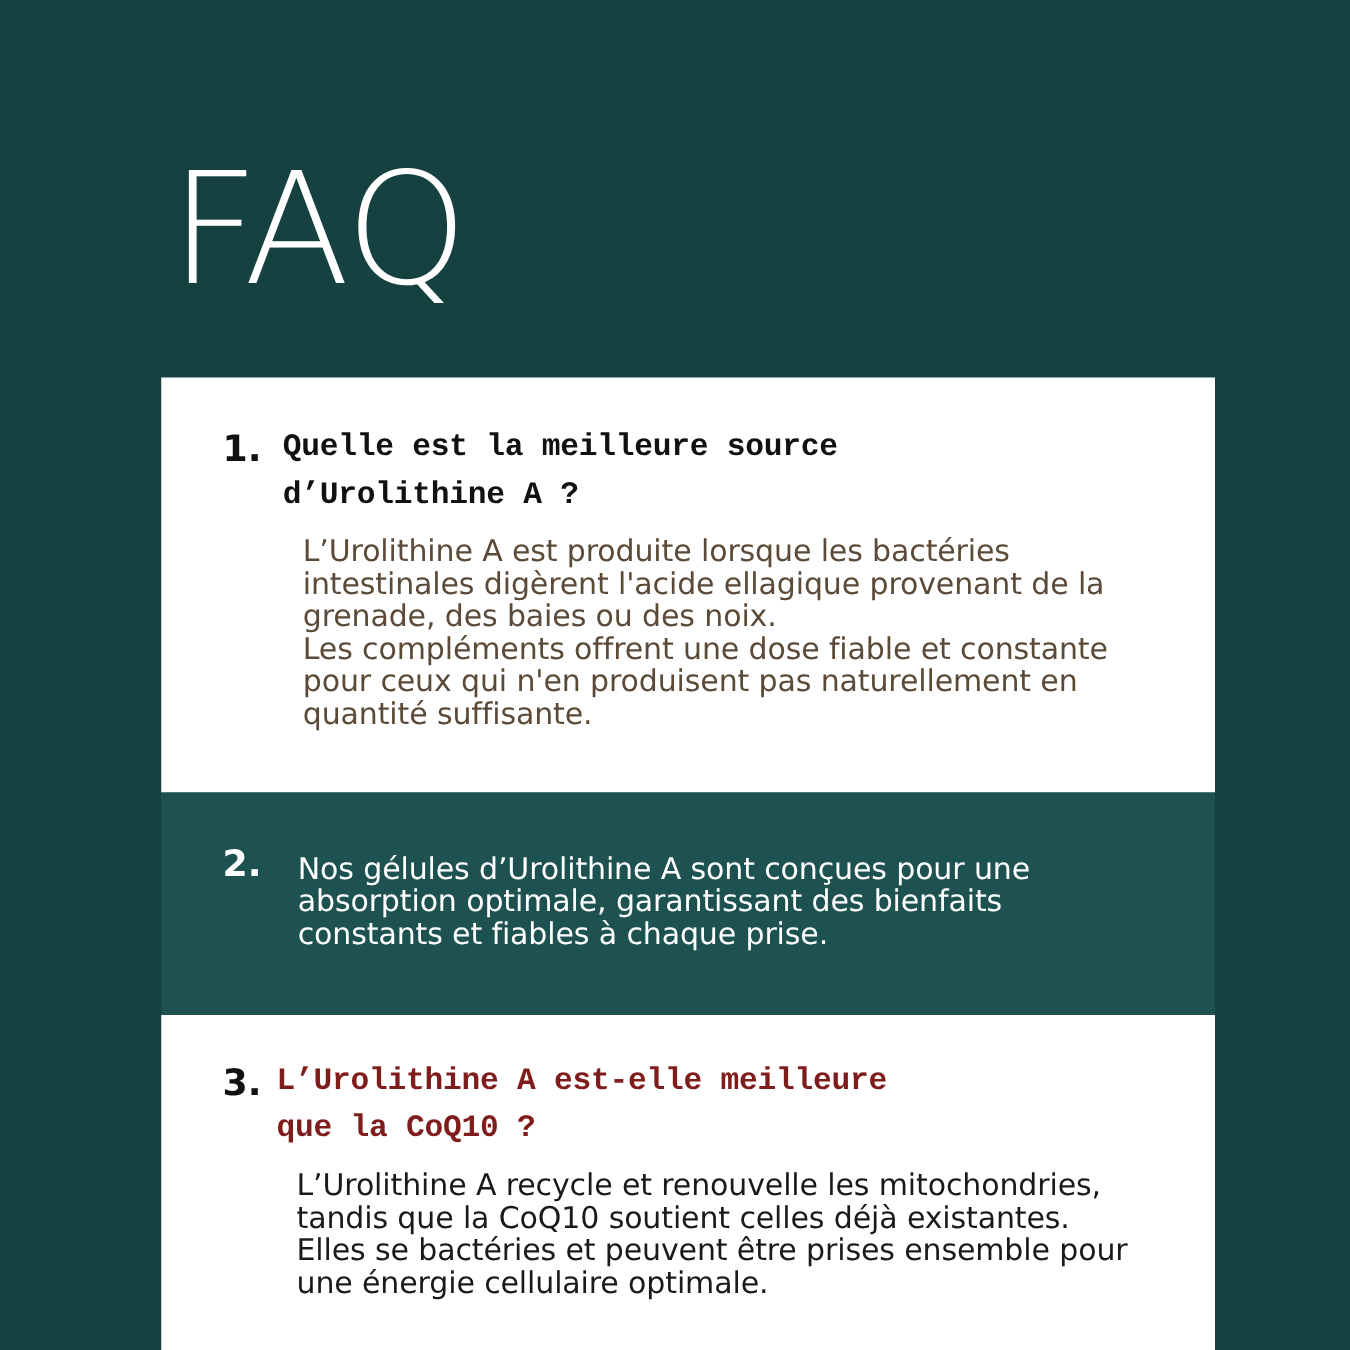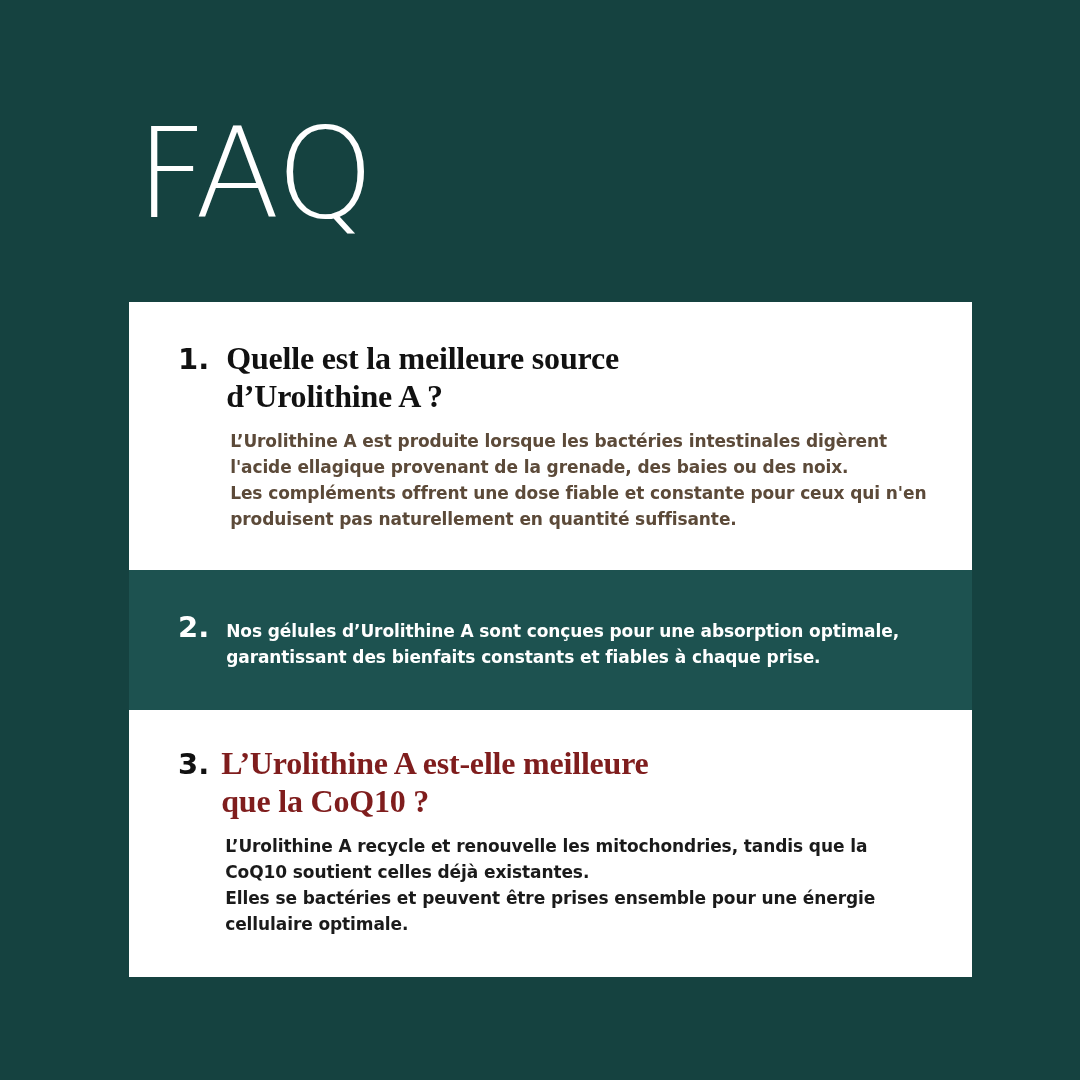--- a/index.html
+++ b/index.html
@@ -19,21 +19,21 @@
     position: absolute;
     inset: 0;
     width: 1080px;
     height: 1080px;
   }
 
   
   .faq-title {
     position: absolute;
     left: 136px;
-    top: 112px;
+    top: 122px;
     font-family: "DejaVu Sans", sans-serif;
     font-weight: 300;
     font-size: 124px;
     line-height: 1;
     letter-spacing: -1px;
     color: #ffffff;
     white-space: pre;
   }
 
   
@@ -73,36 +73,36 @@
     letter-spacing: 0px;
     white-space: pre;
   }
 
   .card-body-col {
     flex: 1 1 auto;
     min-width: 0;
   }
 
   .card-heading {
-    font-family: Liberation Serif, serif;
+    font-family: Liberation Mono, monospace;
     font-weight: 700;
-    font-size: 32px;
+    font-size: 25px;
     line-height: 38px;
     letter-spacing: -0.2px;
     margin: 0;
     white-space: pre-line;
   }
 
   .card-text {
     font-family: "DejaVu Sans", sans-serif;
-    font-weight: 700;
-    font-size: 17px;
+    font-weight: 400;
+    font-size: 24px;
     line-height: 26px;
     letter-spacing: -0.1px;
-    margin: 4px;
+    margin: 16px;
     white-space: pre-line;
   }
 
   
   #card-1 {
     padding: 37px 40px 34px 49px;
   }
   #card-1 .card-num { color: #111111; margin-right: 17px; line-height: 41px; }
   #card-1 .card-heading { color: #111111; }
   #card-1 .card-text { color: #5c4a39; margin-top: 13px; }

